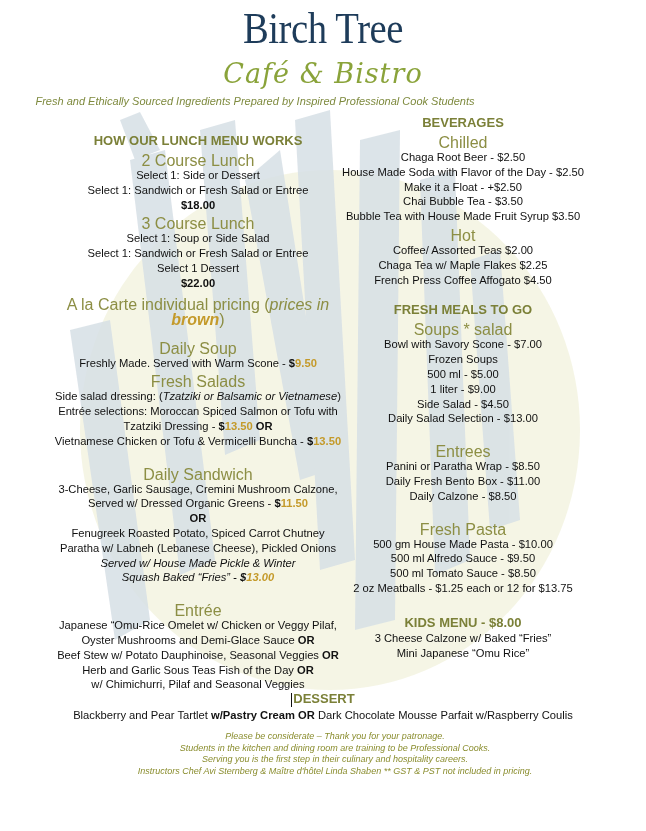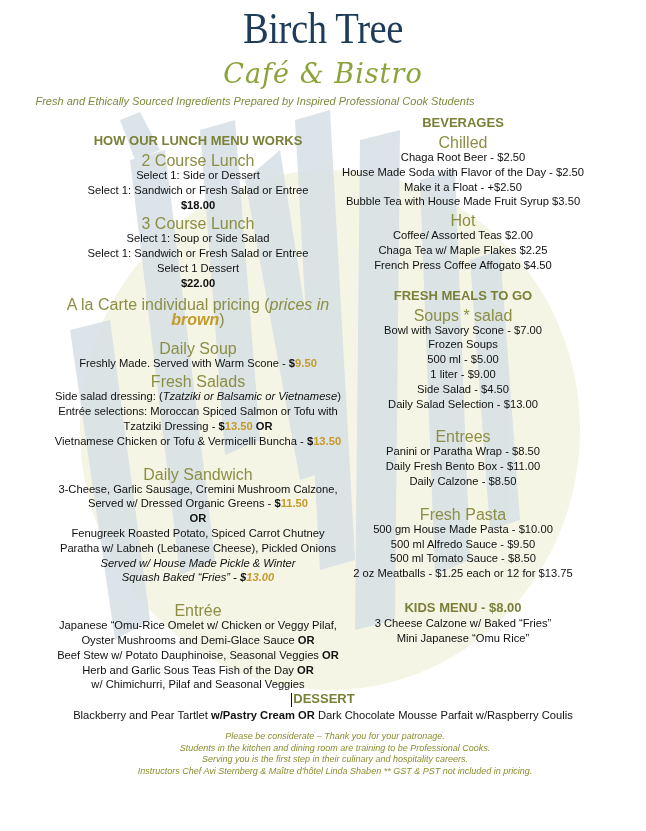--- a/index.html
+++ b/index.html
@@ -127,20 +127,21 @@
     <div><span>w/ Chimichurri, Pilaf and Seasonal Veggies</span></div>
   </div>
 
   <div class="col col-right">
     <div class="h-main">BEVERAGES</div>
     <div class="gap4"></div>
     <div class="h-sub">Chilled</div>
     <div>Chaga Root Beer - $2.50</div>
     <div>House Made Soda with Flavor of the Day - $2.50</div>
     <div>Make it a Float - +$2.50</div>
+    <div>Chai Bubble Tea - $3.50</div>
     <div>Bubble Tea with House Made Fruit Syrup $3.50</div>
     <div class="gap4"></div>
     <div class="h-sub">Hot</div>
     <div>Coffee/ Assorted Teas $2.00</div>
     <div>Chaga Tea w/ Maple Flakes $2.25</div>
     <div>French Press Coffee Affogato $4.50</div>
     <div class="gap14"></div>
 
     <div class="h-main">FRESH MEALS TO GO</div>
     <div class="gap4"></div>

